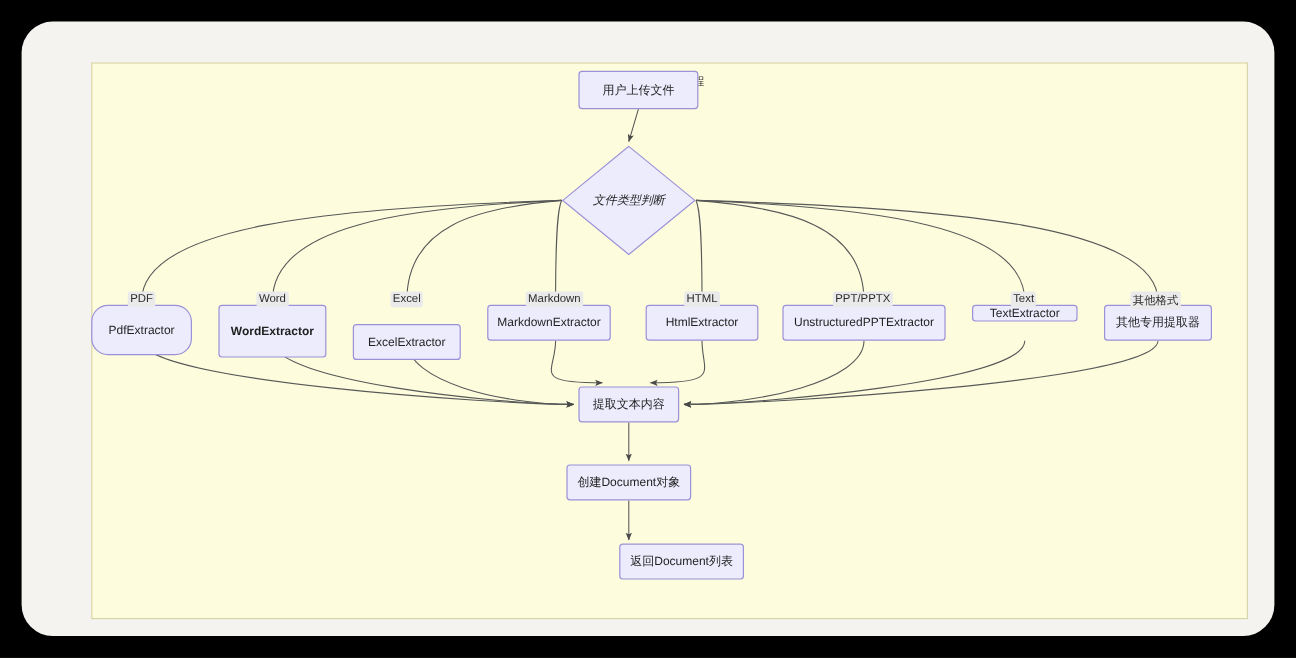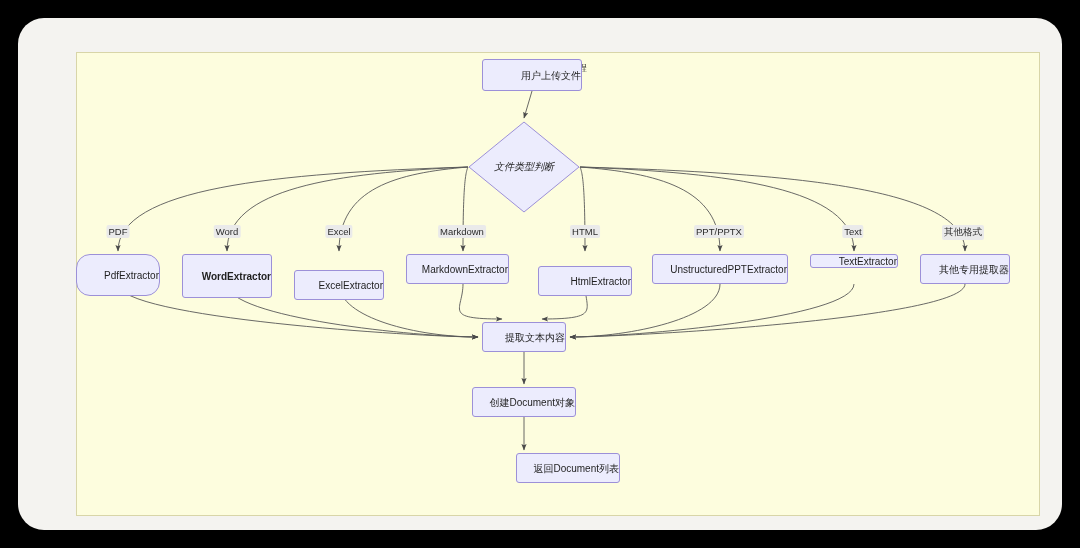--- a/index.html
+++ b/index.html
@@ -67,21 +67,21 @@
   }
 
   .node {
     position: absolute;
     box-sizing: border-box;
     background: #ececfd;
     border: 1px solid #9c90d8;
     border-radius: 3px;
     display: flex;
     align-items: center;
-    justify-content: flex-end;
+    justify-content: center;
     font-size: 10px;
     color: #1f1f1f;
     line-height: 1.1;
     white-space: nowrap;
     text-align: center;
   }
 
   
   .decision-wrap {
     position: absolute;
@@ -109,20 +109,21 @@
   
   .edge-label {
     position: absolute;
     font-size: 9.5px;
     color: #2b2b2b;
     background: #eaeaea;
     padding: 1px 2px;
     border-radius: 2px;
     white-space: nowrap;
     transform: translateX(-50%);
+    margin-top: 18px;
   }
 </style>
 </head>
 <body>
 
 <div id="stage">
 
   <div id="card">
 
     <div id="panel">
@@ -175,21 +176,21 @@
       </div>
       <div class="node" style="left: 182px; top: 254px; width: 90px; height: 44px; font-weight: bold;">
         <span>WordExtractor</span>
       </div>
       <div class="node" style="left: 294px; top: 270px; width: 90px; height: 30px;">
         <span>ExcelExtractor</span>
       </div>
       <div class="node" style="left: 406px; top: 254px; width: 103px; height: 30px;">
         <span>MarkdownExtractor</span>
       </div>
-      <div class="node" style="left: 538px; top: 266px; width: 94px; height: 30px;">
+      <div class="node" style="left: 538px; top: 254px; width: 94px; height: 30px;">
         <span>HtmlExtractor</span>
       </div>
       <div class="node" style="left: 652px; top: 254px; width: 136px; height: 30px;">
         <span>UnstructuredPPTExtractor</span>
       </div>
       <div class="node" style="left: 810px; top: 254px; width: 88px; height: 14px;">
         <span>TextExtractor</span>
       </div>
       <div class="node" style="left: 920px; top: 254px; width: 90px; height: 30px;">
         <span>其他专用提取器</span>

